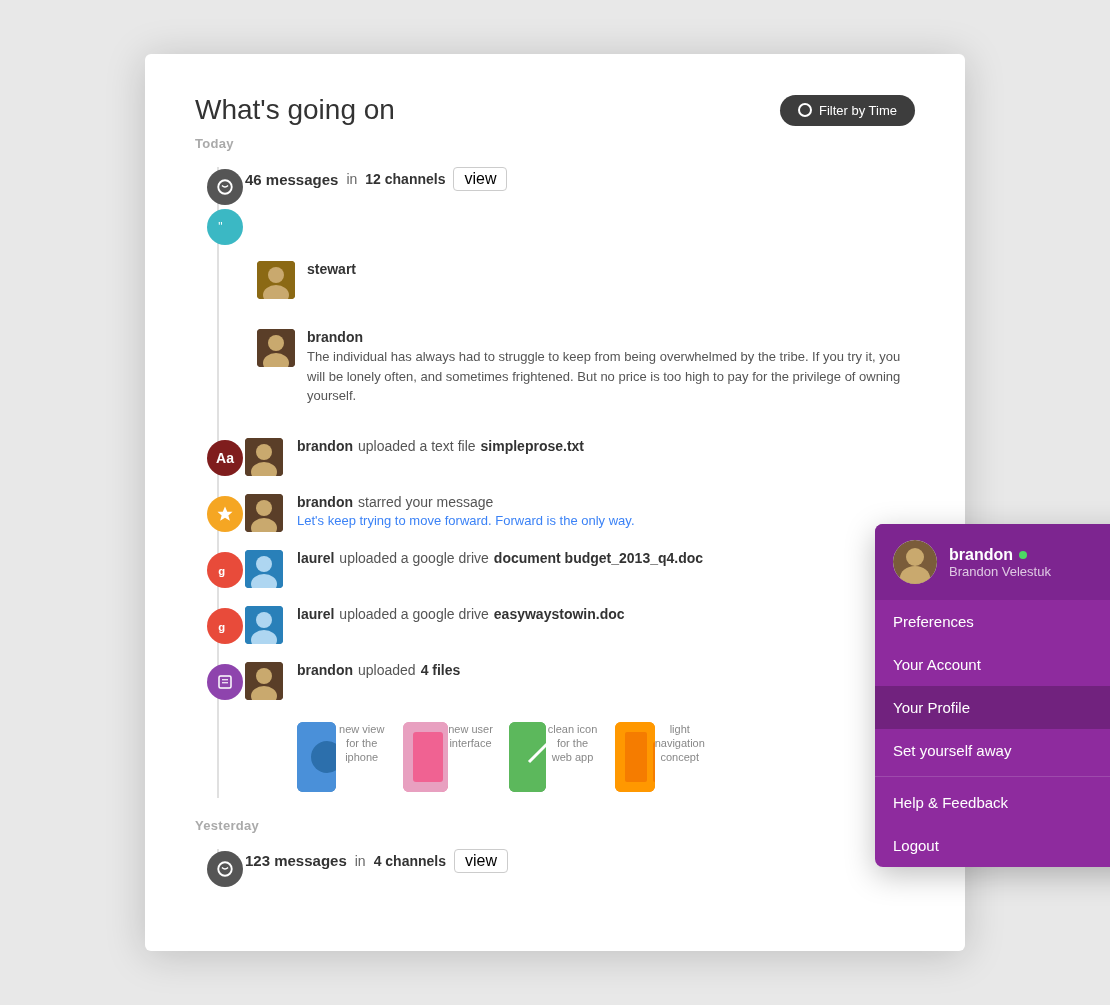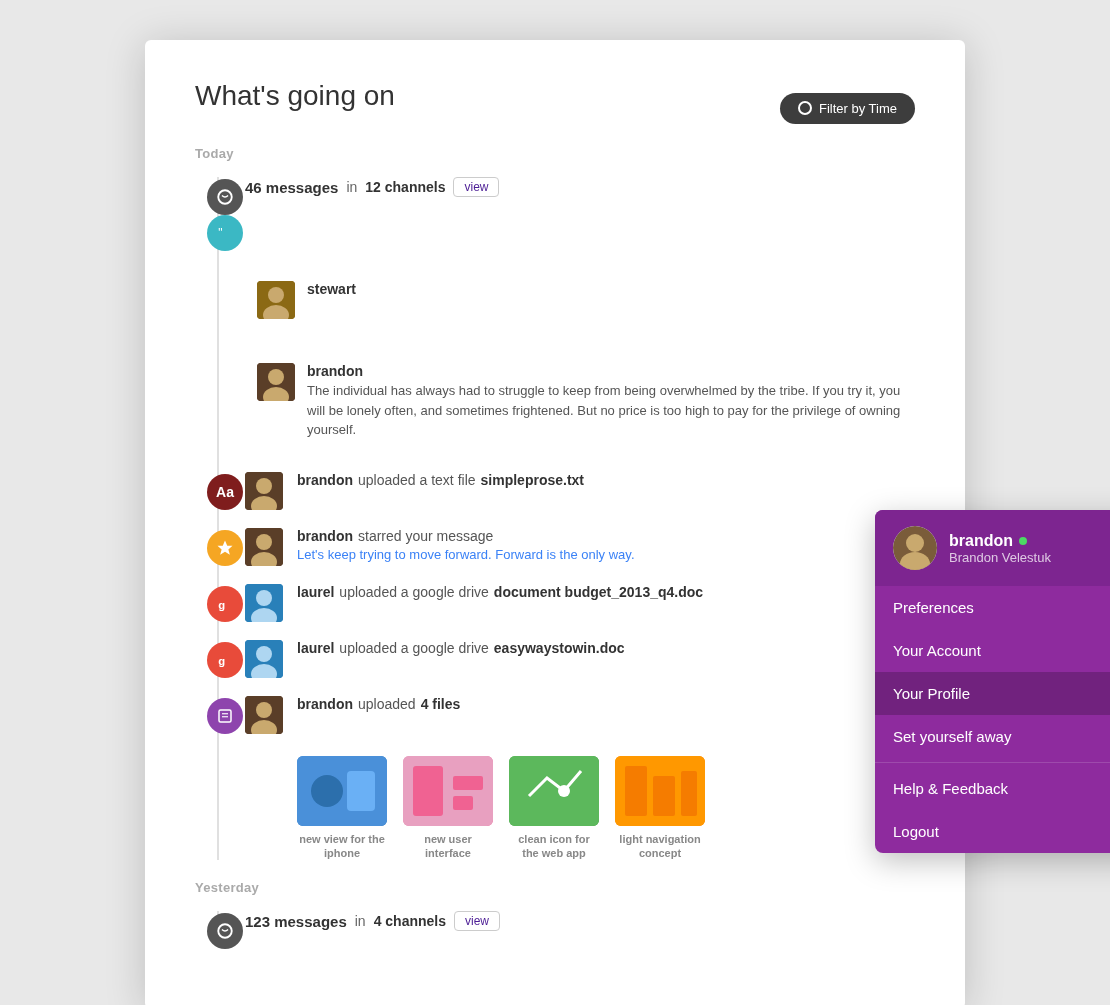--- a/index.html
+++ b/index.html
@@ -18,21 +18,20 @@
       background: white;
       border-radius: 6px;
       box-shadow: 0 4px 40px rgba(0,0,0,0.18);
       padding: 40px 50px 60px 50px;
       margin: 40px auto;
     }
     .page-title {
       font-size: 28px;
       font-weight: 300;
       color: #333;
-      margin-bottom: 24px;
     }
     .section-label {
       font-size: 13px;
       color: #aaa;
       font-weight: 600;
       margin-bottom: 16px;
       letter-spacing: 0.3px;
     }
     .filter-btn {
       display: flex;
@@ -121,30 +120,30 @@
       display: flex;
       align-items: center;
       gap: 8px;
     }
     .message-meta .bold { font-weight: 700; color: #333; }
     .view-btn {
       display: inline-block;
       border: 1px solid #ccc;
       border-radius: 4px;
       padding: 2px 10px;
-      font-size: 12px;
-      color: #4c1d95;
+      font-size: 16px;
+      color: #000000;
       cursor: pointer;
       background: white;
     }
     .comment-block {
       display: flex;
       gap: 12px;
       margin-bottom: 14px;
-      margin-top: 16px;
+      margin-top: 2px;
     }
     .avatar-img {
       width: 38px;
       height: 38px;
       border-radius: 4px;
       overflow: hidden;
       flex-shrink: 0;
       background: #ccc;
     }
     .avatar-img svg { width: 100%; height: 100%; }
@@ -162,24 +161,22 @@
     .action-text .file-link { font-weight: 700; color: #333; }
     .sub-text { font-size: 13px; color: #3b82f6; margin-top: 3px; }
     .file-thumbnails {
       display: flex;
       gap: 16px;
       margin-top: 10px;
       flex-wrap: wrap;
     }
     .file-thumb {
       display: flex;
-      flex-direction: column;
-      align-items: flex-end;
+      align-items: flex-start;
       width: 90px;
-      font-weight: bold;
     }
     .thumb-img {
       width: 90px;
       height: 70px;
       border-radius: 6px;
       overflow: hidden;
       background: #ddd;
       margin-bottom: 6px;
     }
     .thumb-label {

